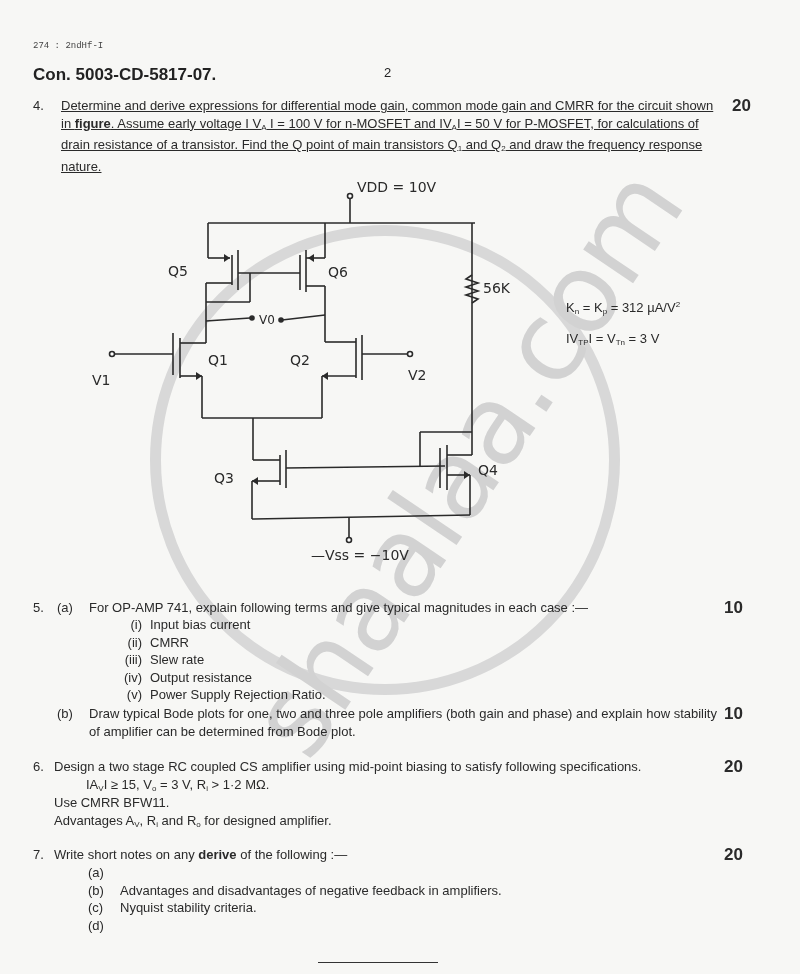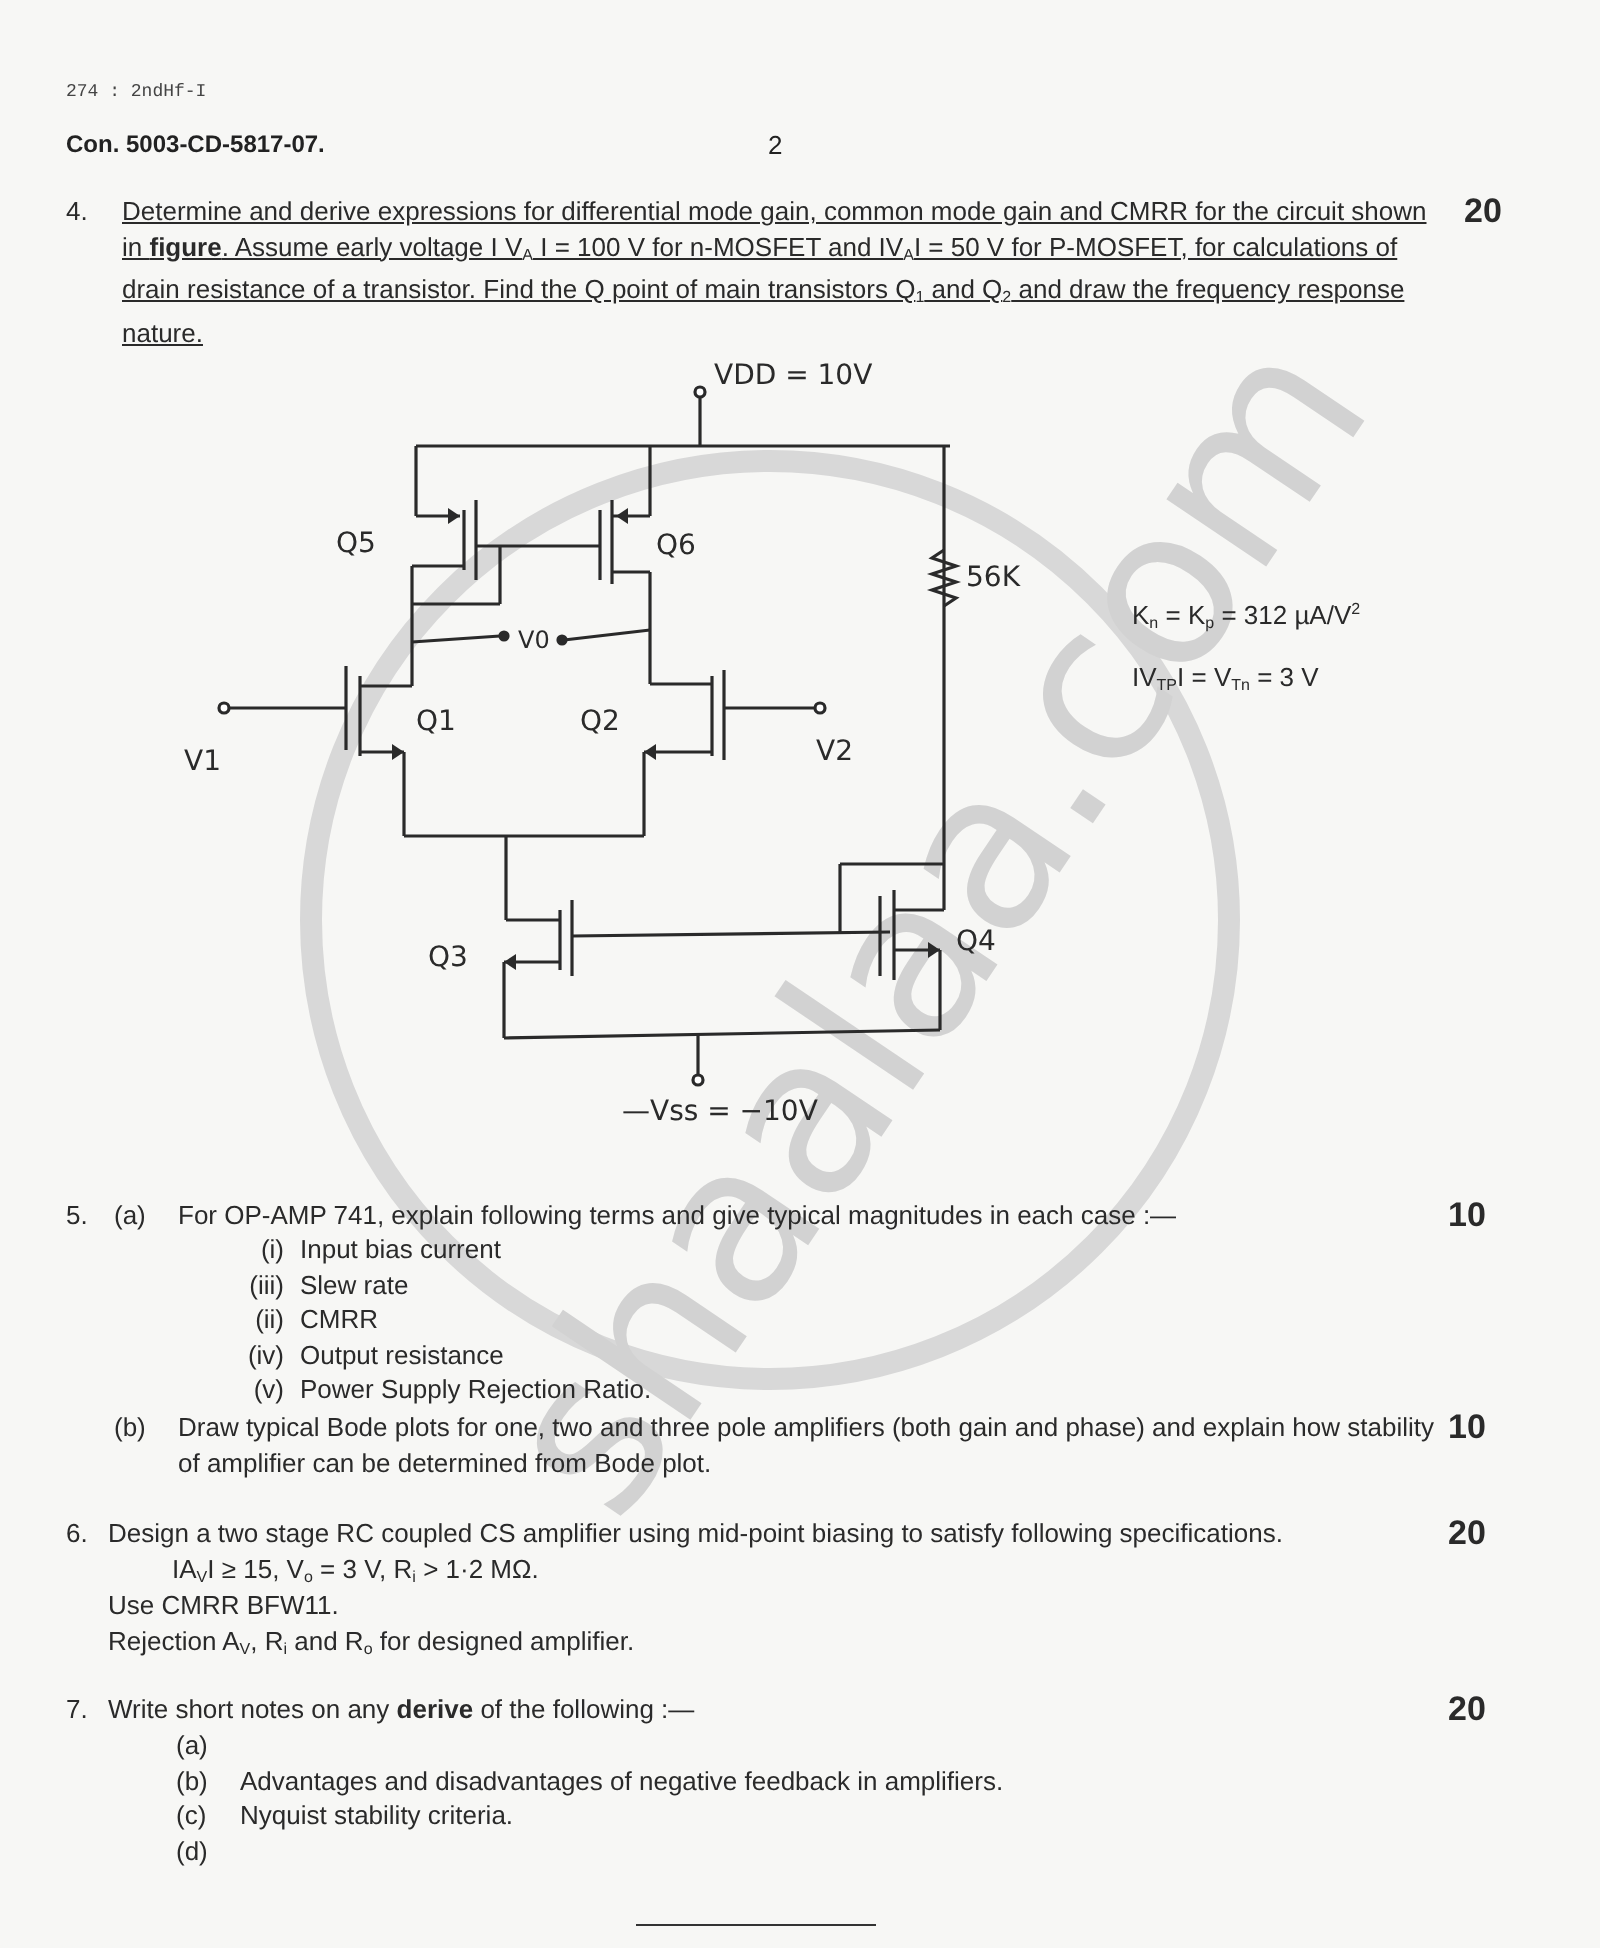--- a/index.html
+++ b/index.html
@@ -4,21 +4,21 @@
 <style>
   html, body { margin: 0; padding: 0; }
   body {
     width: 800px; height: 974px; position: relative; overflow: hidden;
     background: #f7f7f5;
     font-family: "Liberation Sans", sans-serif;
     color: #2a2a2a;
   }
   .abs { position: absolute; }
   .code { left: 33px; top: 41px; font-size: 9px; color: #444; font-family: Liberation Mono, monospace; }
-  .con { left: 33px; top: 65px; font-size: 12px; font-weight: bold; color: #222; }
+  .con { left: 33px; top: 65px; font-size: 17px; font-weight: bold; color: #222; }
   .pageno { left: 384px; top: 65px; font-size: 13px; color: #222; }
   .q { font-size: 13px; line-height: 17.5px; }
   .qnum { position: absolute; left: 33px; }
   .marks { position: absolute; left: 724px; font-weight: bold; font-size: 17px; }
   .body-text { position: absolute; left: 61px; width: 655px; text-decoration: underline; }
   .sub { font-size: 8px; vertical-align: -2px; }
   .sup { font-size: 8px; vertical-align: 5px; }
   .row { display: flex; }
   .roman { width: 46px; text-align: right; padding-right: 8px; }
   .letter { width: 32px; text-align: left; }
@@ -164,26 +164,26 @@
   <span class="qnum" style="top:599px">5.</span>
   <span class="abs" style="left:57px; top:599px">(a)</span>
   <span class="abs" style="left:89px; top:599px">For OP-AMP 741, explain following terms and give typical magnitudes in each case :—</span>
   <span class="marks" style="top:599px">10</span>
   <div class="abs" style="left:96px; top:616px">
     <div class="row">
         <span class="roman">(i)</span>
         <span>Input bias current</span>
       </div>
     <div class="row">
+        <span class="roman">(ii)</span>
+        <span>CMRR</span>
+      </div>
+    <div class="row">
         <span class="roman">(iii)</span>
         <span>Slew rate</span>
-      </div>
-    <div class="row">
-        <span class="roman">(ii)</span>
-        <span>CMRR</span>
       </div>
     <div class="row">
         <span class="roman">(iv)</span>
         <span>Output resistance</span>
       </div>
     <div class="row">
         <span class="roman">(v)</span>
         <span>Power Supply Rejection Ratio.</span>
       </div>
   </div>
@@ -194,21 +194,21 @@
 
 <div class="q">
   <span class="qnum" style="top:758px">6.</span>
   <span class="abs" style="left:54px; top:758px">Design a two stage RC coupled CS amplifier using mid-point biasing to satisfy following specifications.</span>
   <span class="marks" style="top:758px">20</span>
   <div class="abs" style="left:86px; top:776px">
     <span>IA</span><span class="sub">V</span><span>I ≥ 15,  V</span><span class="sub">o</span><span> = 3 V,  R</span><span class="sub">i</span><span> &gt; 1·2 MΩ.</span>
   </div>
   <span class="abs" style="left:54px; top:794px">Use CMRR BFW11.</span>
   <div class="abs" style="left:54px; top:812px">
-    <span>Rejection A</span><span class="sub">V</span><span>, R</span><span class="sub">i</span><span> and R</span><span class="sub">o</span><span> for designed amplifier.</span>
+    <span>Advantages A</span><span class="sub">V</span><span>, R</span><span class="sub">i</span><span> and R</span><span class="sub">o</span><span> for designed amplifier.</span>
   </div>
 </div>
 
 <div class="q">
   <span class="qnum" style="top:846px">7.</span>
   <div class="abs" style="left:54px; top:846px">
     <span>Write short notes on any </span><b>derive</b><span> of the following :—</span>
   </div>
   <span class="marks" style="top:846px">20</span>
   <div class="abs" style="left:88px; top:864px">

